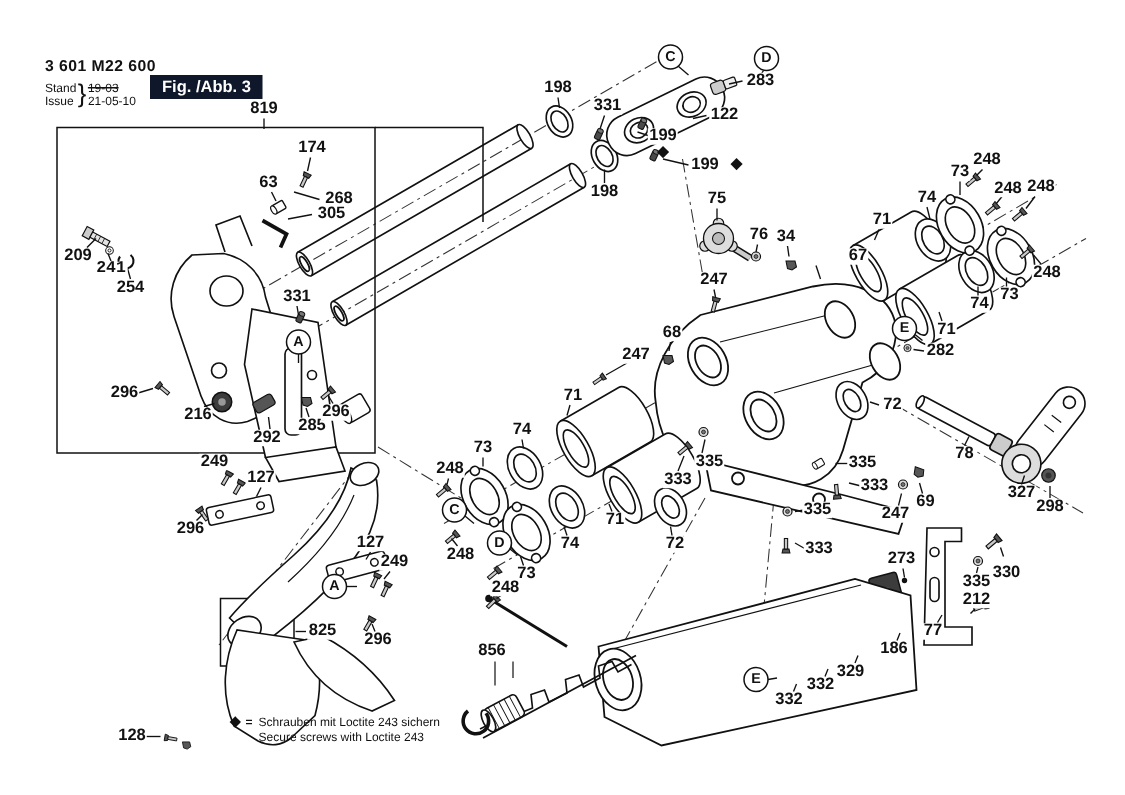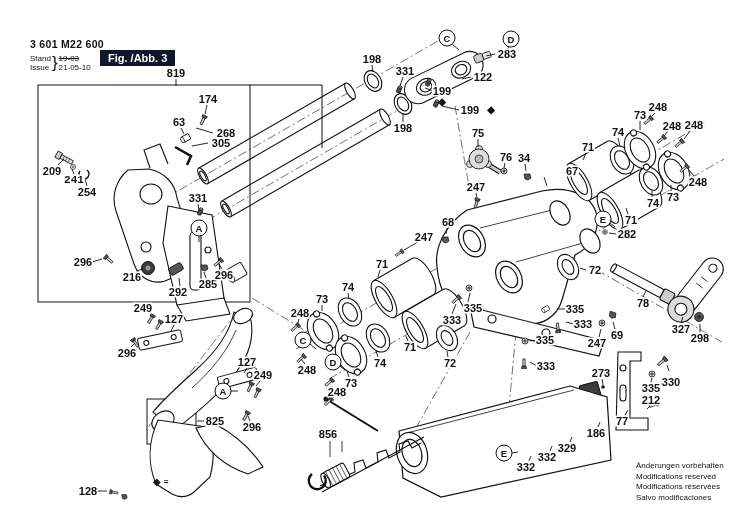--- a/index.html
+++ b/index.html
@@ -508,21 +508,19 @@
         <span class="strike">19-03</span>
         <span>21-05-10</span>
       </div>
     </div>
   </div>
   <div id="fig-badge">Fig. /Abb. 3</div>
 
   <div id="legend">
     <span class="dia-glyph">◆</span>
     <span class="eq">=</span>
+    <div>
+      <div>Schrauben mit Loctite 243 sichern</div>
+      <div>Secure screws with Loctite 243</div>
+    </div>
   </div>
 
-  <div id="footer-notes">
-    <div>Änderungen vorbehalten</div>
-    <div>Modifications reserved</div>
-    <div>Modifications réservées</div>
-    <div>Salvo modificaciones</div>
-  </div>
 </div>
 
 </body></html>

